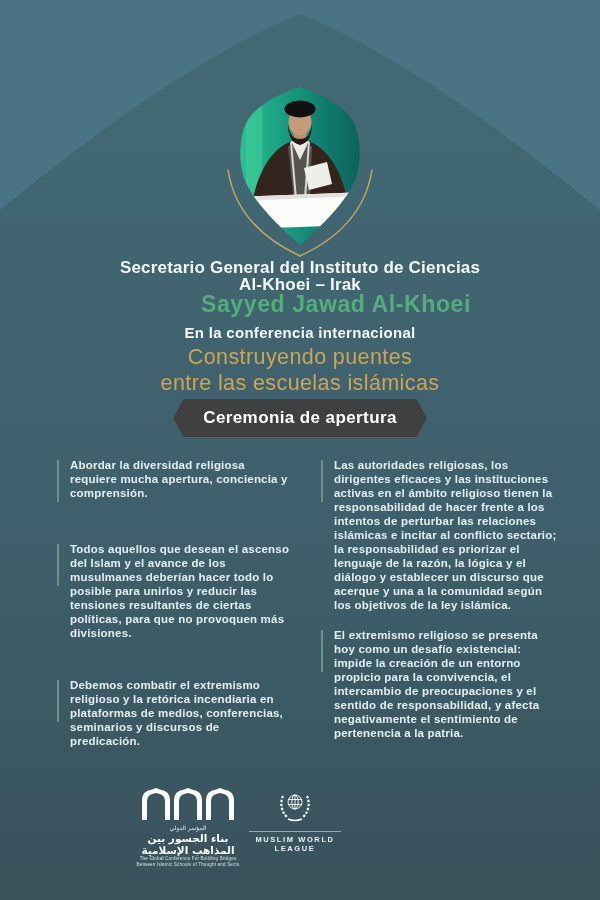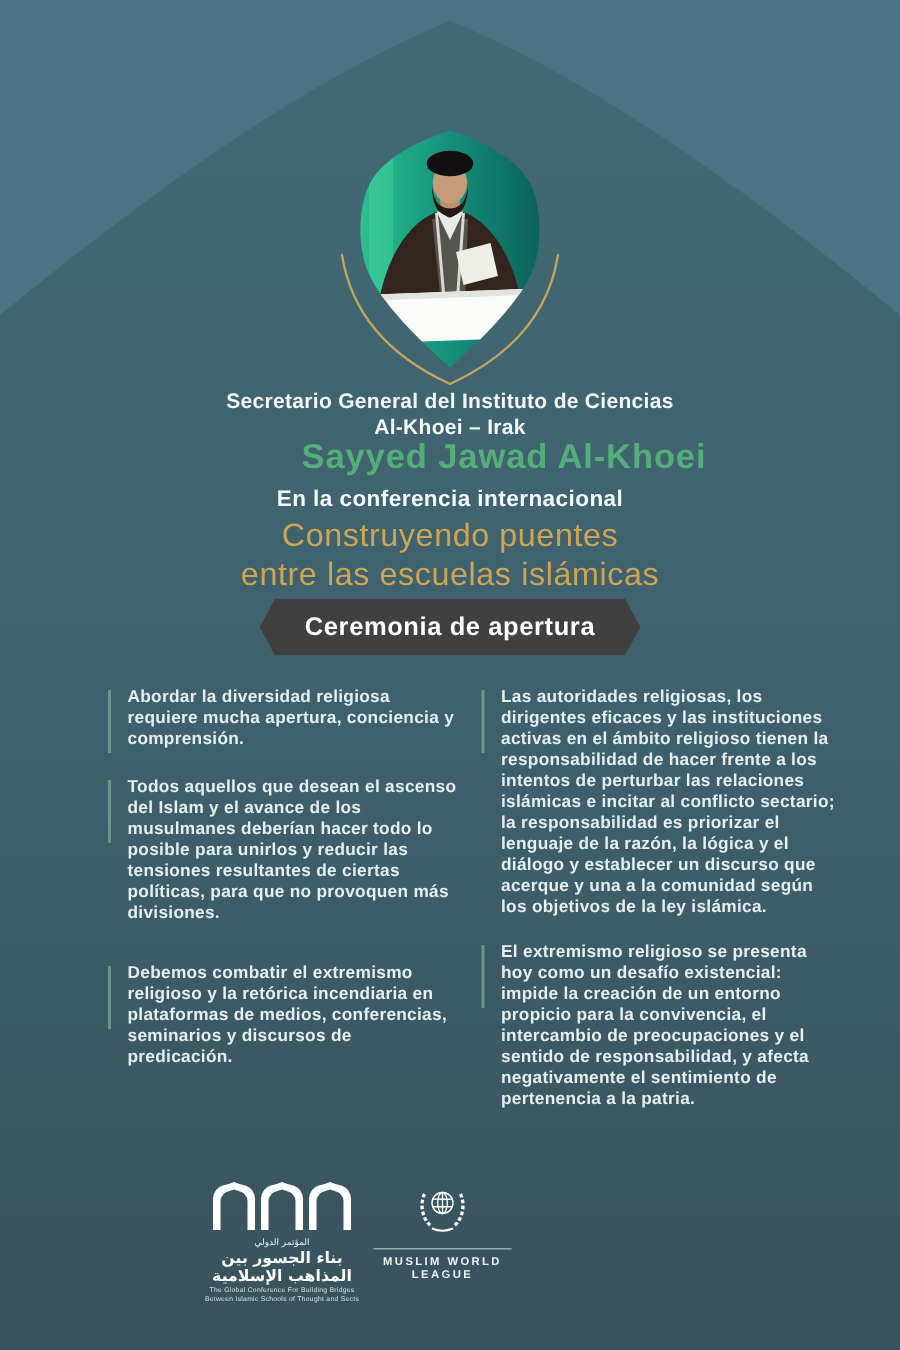--- a/index.html
+++ b/index.html
@@ -14,48 +14,48 @@
   #dome-svg{position:absolute;left:0;top:0;width:600px;height:900px;}
 
   
   .photo-wrap{position:absolute;left:230px;top:84px;width:140px;height:168px;}
 
   
   #gold-arch{position:absolute;left:0;top:0;width:600px;height:900px;pointer-events:none;}
 
   
   .center-text{position:absolute;left:0;width:600px;text-align:center;}
-  .role-line{display:block;color:#F3F8F8;font-size:14px;font-weight:bold;line-height:17px;letter-spacing:.2px;}
+  .role-line{display:block;color:#F3F8F8;font-size:17px;font-weight:bold;line-height:17px;letter-spacing:.2px;}
   .role-block{top:259px;}
   .speaker-name{top:291px;color:#54AE7C;font-size:23px;font-weight:bold;letter-spacing:.6px;padding-left:36px;}
   .event-intro{top:324px;color:#F3F8F8;font-size:15px;font-weight:bold;letter-spacing:.3px;}
   .event-title{top:344px;color:#CFA552;font-size:21.5px;font-weight:normal;line-height:26px;letter-spacing:.4px;}
   .event-title span{display:block;}
 
   
   .badge{
     position:absolute;top:399px;left:50%;transform:translateX(-50%);
     background:#404040;color:#FDFEFE;font-size:17px;font-weight:bold;letter-spacing:.4px;
     padding:9px 30px;
     clip-path:polygon(4% 0%,96% 0%,100% 50%,96% 100%,4% 100%,0% 50%);
     white-space:nowrap;
   }
 
   
   .quote-col{position:absolute;display:flex;flex-direction:column;}
-  .quote-col-left{left:72px;top:458px;width:235px;}
+  .quote-col-left{left:57px;top:458px;width:235px;gap:12px;}
   .quote-col-right{left:321px;top:458px;width:237px;}
   .quote{
     position:relative;padding-left:13px;
     color:#E4EFEF;font-size:11.5px;line-height:14px;letter-spacing:.2px;font-weight:bold;
   }
   .quote::before{
     content:"";position:absolute;left:0;top:2px;width:2px;height:42px;background:#6F9486;
   }
-  .quote + .quote{margin-top:18px;}
+  .quote + .quote{margin-top:30px;}
   .quote-col-left .quote:nth-child(3){margin-top:26px;}
   .quote-col-right .quote:nth-child(2){margin-top:16px;}
 
   
   .footer{
     position:absolute;left:0;top:788px;width:480px;
     display:flex;justify-content:center;align-items:flex-start;
   }
   .conf-logo{width:110px;text-align:center;color:#fff;}
   .conf-logo .ar-small{font-family:"DejaVu Sans",sans-serif;font-size:6px;line-height:8px;color:#EAF1F1;}

